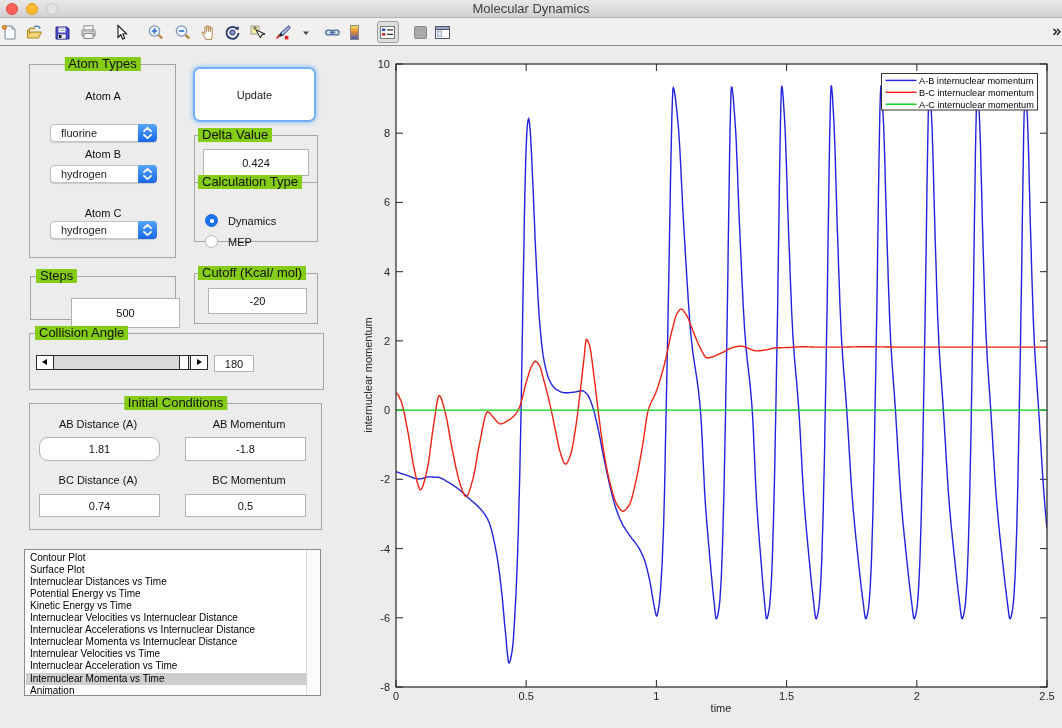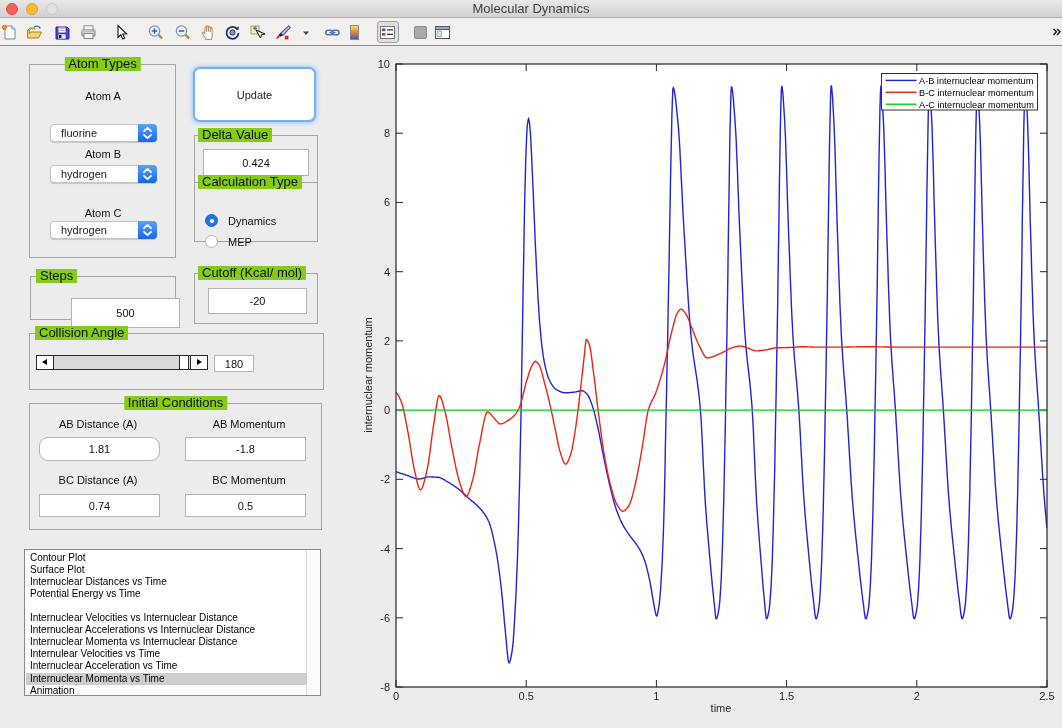--- a/index.html
+++ b/index.html
@@ -230,20 +230,21 @@
   <div class="lbl" style="left:249px;top:474px;transform:translateX(-50%);">BC Momentum</div>
   <div class="edit" style="left:39px;top:494px;width:121px;height:23px;">0.74</div>
   <div class="edit" style="left:185px;top:494px;width:121px;height:23px;">0.5</div>
 
   <div class="abs" id="listbox">
     <div class="gutter"></div>
     <div class="li" style="top:1.5px;">Contour Plot</div>
     <div class="li" style="top:13.6px;">Surface Plot</div>
     <div class="li" style="top:25.7px;">Internuclear Distances vs Time</div>
     <div class="li" style="top:37.8px;">Potential Energy vs Time</div>
+    <div class="li" style="top:49.9px;">Kinetic Energy vs Time</div>
     <div class="li" style="top:62.0px;">Internuclear Velocities vs Internuclear Distance</div>
     <div class="li" style="top:74.1px;">Internuclear Accelerations vs Internuclear Distance</div>
     <div class="li" style="top:86.2px;">Internuclear Momenta vs Internuclear Distance</div>
     <div class="li" style="top:98.3px;">Internulear Velocities vs Time</div>
     <div class="li" style="top:110.4px;">Internuclear Acceleration vs Time</div>
     <div class="li sel" style="top:122.5px;">Internuclear Momenta vs Time</div>
     <div class="li" style="top:134.6px;">Animation</div>
   </div>
 
   <svg class="abs" style="left:0;top:0;" width="1062" height="728" viewBox="0 0 1062 728">

